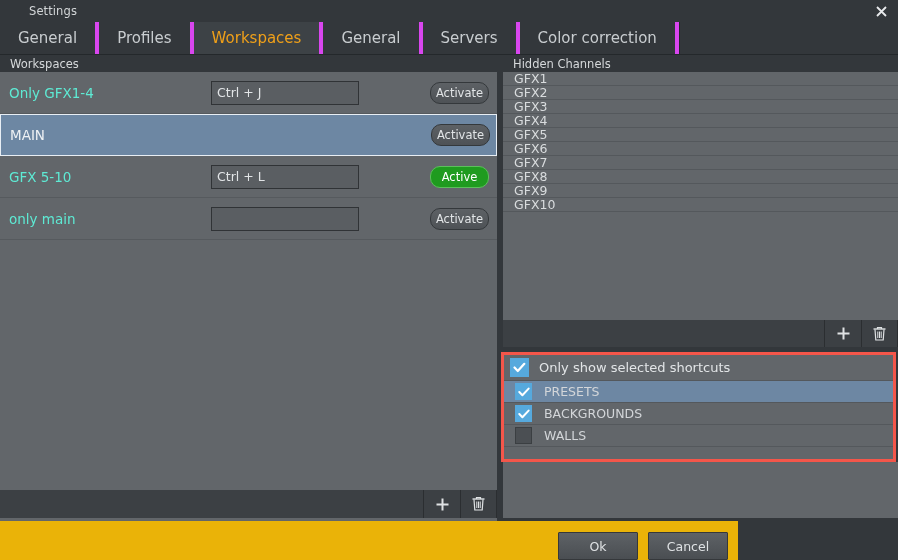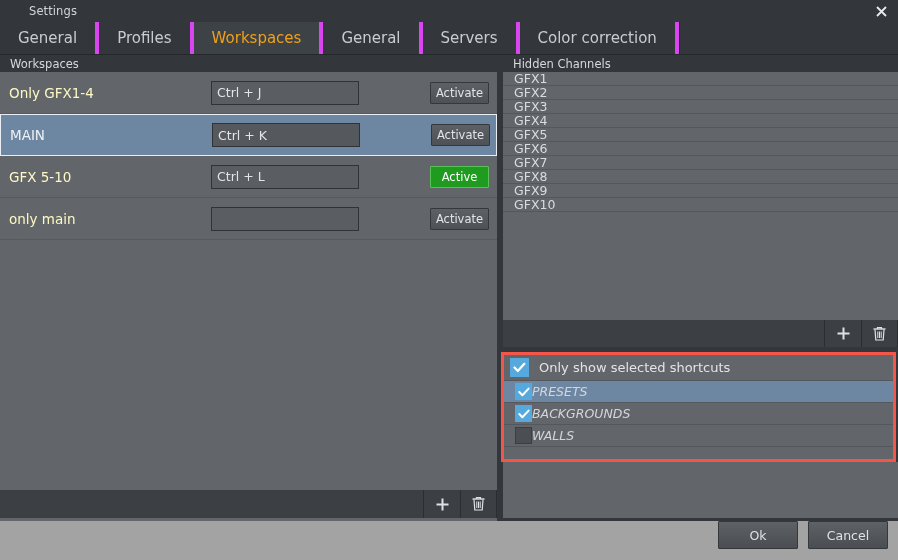--- a/index.html
+++ b/index.html
@@ -88,38 +88,38 @@
     border-bottom: 1px solid #565a5e;
     display: flex; align-items: center;
   }
   .ws-row.selected {
     background: #6d87a3;
     border: 1px solid #e8eef4;
     height: 42px;
   }
   .ws-name {
     position: absolute; left: 9px;
-    font-size: 13.5px; color: #fef9c3;
+    font-size: 13.5px; color: #5eead4;
   }
   .ws-row.selected .ws-name { color: #eef1f4; }
   .kbd-field {
     position: absolute; left: 211px; width: 148px; height: 24px;
     background: #5a5e62;
     border: 1px solid #303336;
     display: flex; align-items: center;
     padding-left: 5px;
     font-size: 12.5px; color: #e2e5e7;
     cursor: text;
   }
   .ws-row.selected .kbd-field { background: #55595d; }
   .act-btn {
     position: absolute; left: 430px; width: 59px; height: 22px;
     background: linear-gradient(#5d6165, #4e5256);
     border: 1px solid #34383b;
-    border-radius: 1px;
+    border-radius: 10px;
     display: flex; align-items: center; justify-content: center;
     font-size: 11.5px; color: #e2e5e7;
     cursor: pointer;
   }
   .act-btn.on {
     background: #1f9b1f;
     border: 1px solid #5bc05b;
     color: #ffffff;
   }
 
@@ -180,21 +180,21 @@
   }
   .sc-row {
     height: 22px;
     display: flex; align-items: center;
     padding-left: 11px;
     border-bottom: 1px solid #54585c;
     cursor: pointer;
   }
   .sc-row.sel { background: #6d87a3; }
   .sc-row .lbl {
-    font-size: 12.5px; color: #d3d6d9;  font-style: italic;
+    font-size: 12.5px; color: #d3d6d9; margin-left: 12px;
   }
 
   .cb {
     width: 17px; height: 17px;
     border: 1px solid #3b3f42;
     background: #4b4f53;
     display: flex; align-items: center; justify-content: center;
     flex: 0 0 auto;
     cursor: pointer;
   }
@@ -203,23 +203,23 @@
   .cb svg { display: block; }
 
   
   .lower-right {
     position: absolute; left: 503px; top: 462px; width: 395px; height: 56px;
     background: #62666a;
   }
 
   
   .footer {
-    position: absolute; left: 0; top: 521px; width: 898px; height: 39px;
-    background: #a3a3a3;
-    display: flex; align-items: flex-start; justify-content: flex-end;
+    position: absolute; left: 0; top: 521px; width: 738px; height: 39px;
+    background: #eab308;
+    display: flex; align-items: flex-end; justify-content: flex-end;
   }
   .foot-btn {
     width: 80px; height: 28px;
     background: linear-gradient(#5e6266, #4a4e52);
     border: 1px solid #35383b;
     border-radius: 1px;
     display: flex; align-items: center; justify-content: center;
     font-size: 12.5px; color: #dfe2e4;
     margin-right: 10px;
     cursor: pointer;
@@ -260,21 +260,20 @@
     <div class="ws-list">
 
       <div class="ws-row">
         <span class="ws-name">Only GFX1-4</span>
         <span class="kbd-field">Ctrl + J</span>
         <span class="act-btn">Activate</span>
       </div>
 
       <div class="ws-row selected">
         <span class="ws-name">MAIN</span>
-        <span class="kbd-field">Ctrl + K</span>
         <span class="act-btn">Activate</span>
       </div>
 
       <div class="ws-row">
         <span class="ws-name">GFX 5-10</span>
         <span class="kbd-field">Ctrl + L</span>
         <span class="act-btn on">Active</span>
       </div>
 
       <div class="ws-row">

